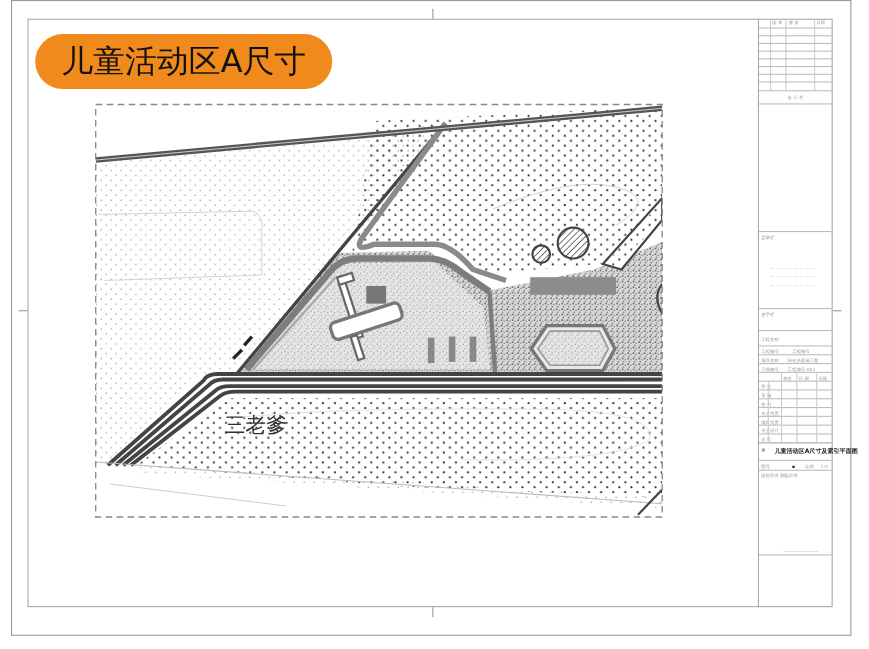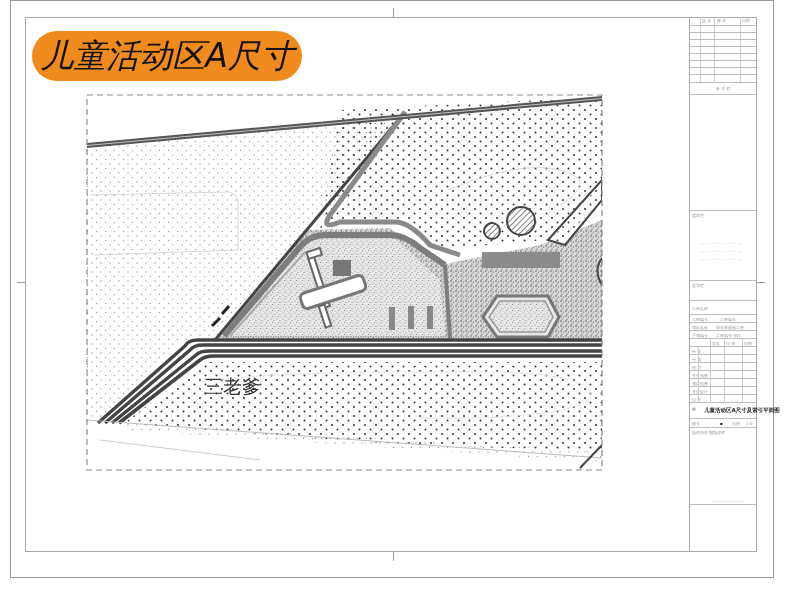--- a/index.html
+++ b/index.html
@@ -1,21 +1,21 @@
 <!DOCTYPE html>
 <html><head>
 <meta charset="utf-8">
 <style>
   html,body{margin:0;padding:0;background:#ffffff;}
   body{width:790px;height:590px;position:relative;overflow:hidden;font-family:"DejaVu Sans",sans-serif;}
   .outer-frame{position:absolute;left:10px;top:0px;width:764px;height:578px;border:1px solid #9a9a9a;box-sizing:border-box;}
   .inner-frame{position:absolute;left:25px;top:17px;width:732px;height:535px;border:1.5px solid #a8a8a8;box-sizing:border-box;}
   .tick{position:absolute;background:#9a9a9a;}
   .title-pill{position:absolute;left:32px;top:31px;width:270px;height:50px;border-radius:25px;background:#f08a1c;display:flex;align-items:center;justify-content:center;}
-  .title-pill span{font-family:"DejaVu Sans",sans-serif;font-size:33px;color:#111;letter-spacing:0px;font-style:italic;}
+  .title-pill span{font-family:"DejaVu Sans",sans-serif;font-size:29px;color:#111;letter-spacing:0px;}
   .plan{position:absolute;left:0;top:0;}
   .tb{position:absolute;left:689px;top:17px;width:68px;height:535px;border-left:1.5px solid #a8a8a8;box-sizing:border-box;}
   .tb-row{position:absolute;left:0;width:66px;border-top:1px solid #bdbdbd;box-sizing:border-box;font-size:4px;color:#9a9a9a;}
   .tb-cell{position:absolute;font-size:4px;color:#999;white-space:nowrap;}
   .tb-drawname{position:absolute;left:14px;top:388px;font-size:5.5px;font-weight:bold;color:#222;white-space:nowrap;}
 </style>
 </head>
 <body>
 
 <div class="outer-frame"></div>

